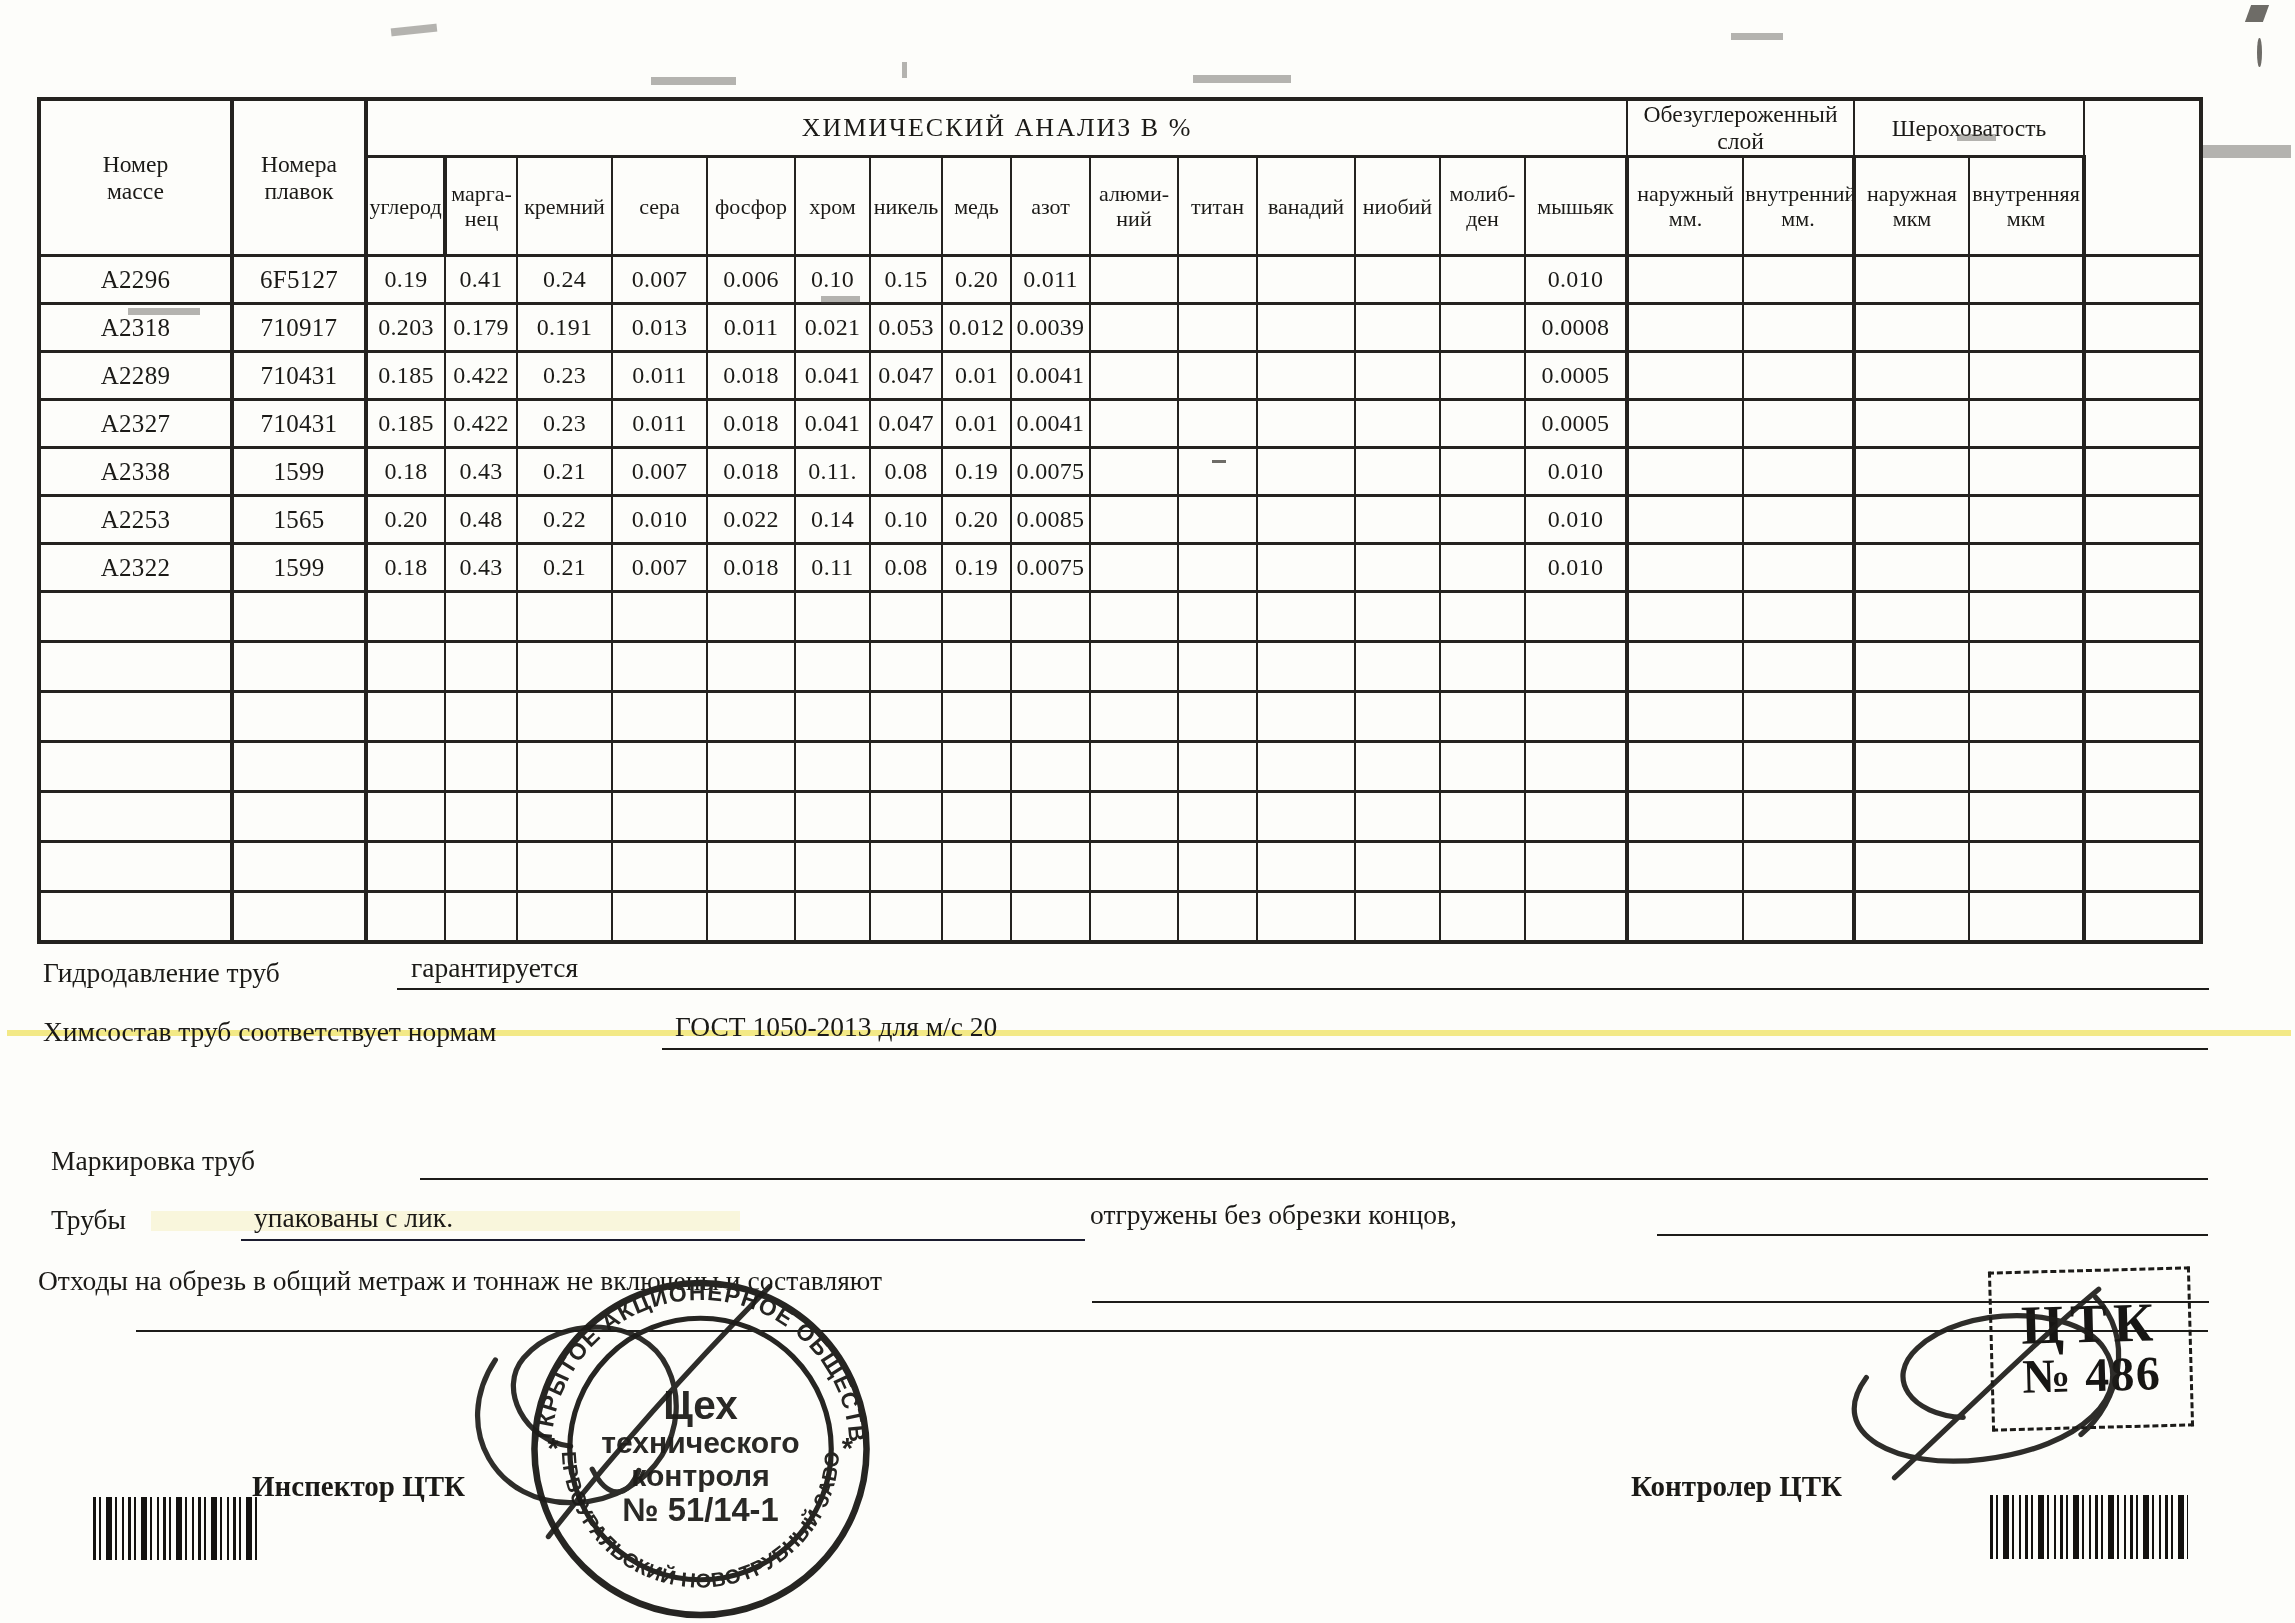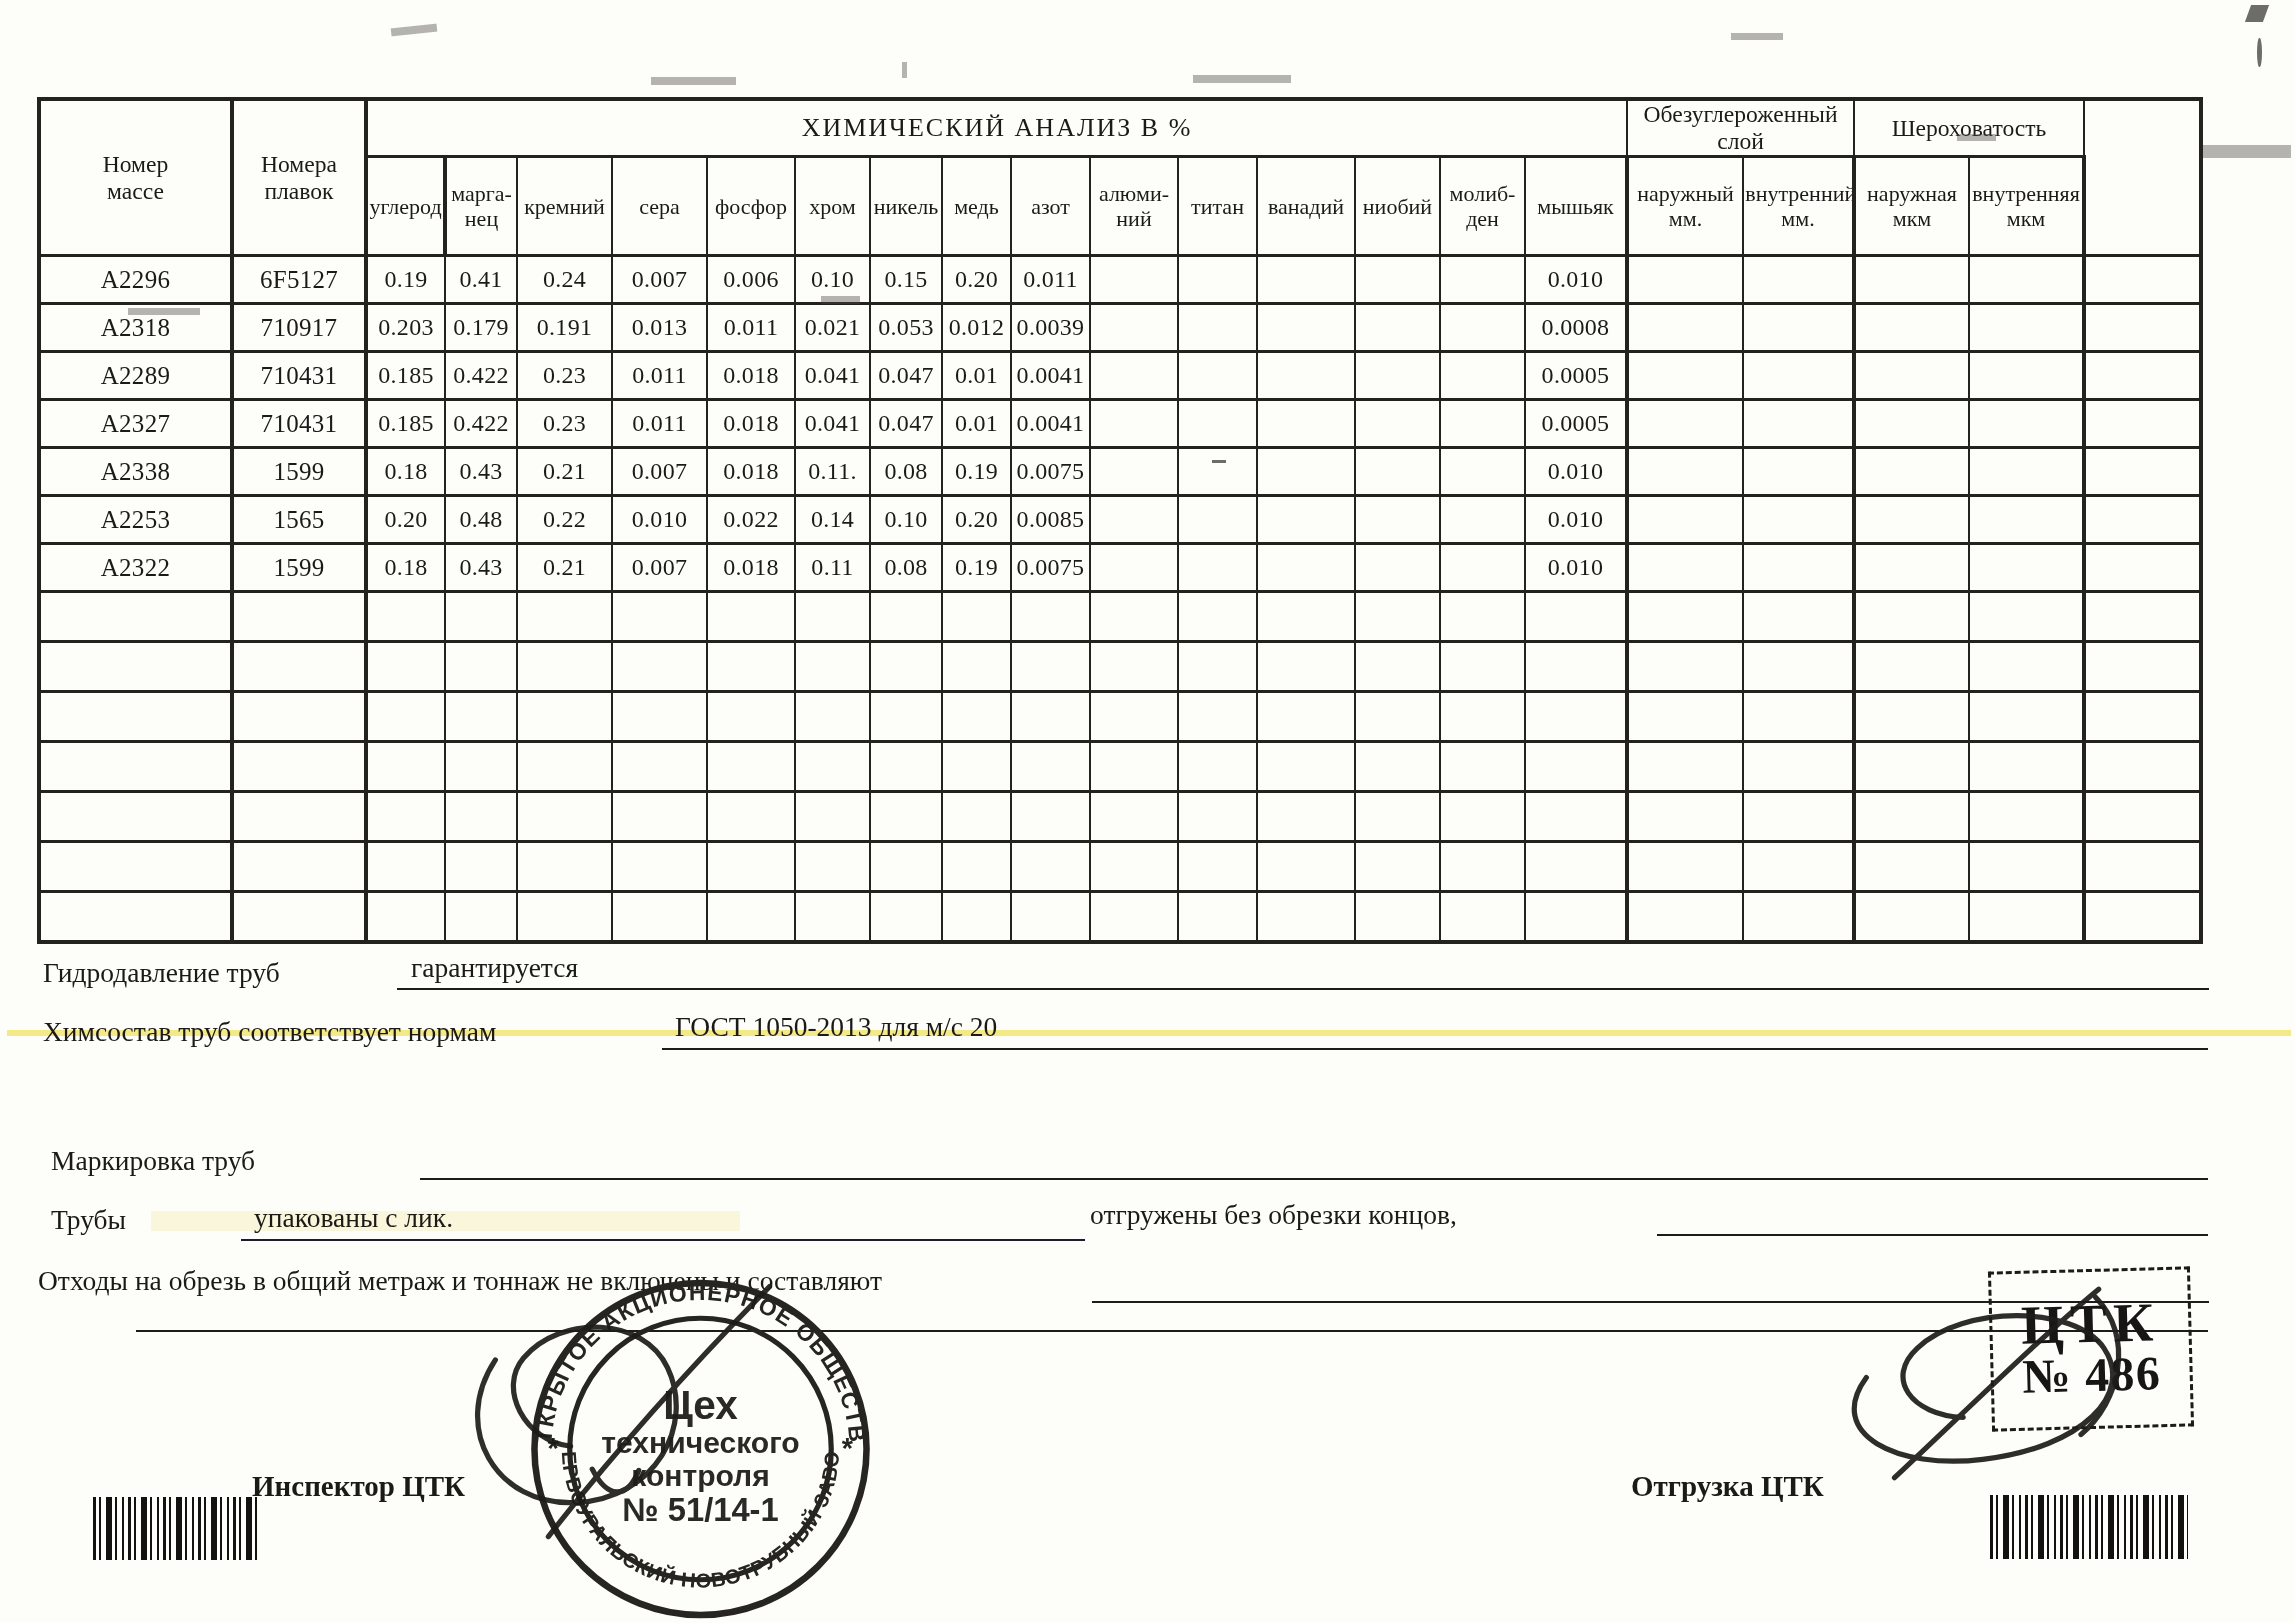--- a/index.html
+++ b/index.html
@@ -512,21 +512,21 @@
   <div class="val" style="left:1090px;top:1199px;">отгружены без обрезки концов,</div>
   <div class="rule" style="left:1657px;top:1234px;width:551px;"></div>
 
   <div class="lbl" style="left:38px;top:1265px;">Отходы на обрезь в общий метраж и тоннаж не включены и составляют</div>
   <div class="rule" style="left:1092px;top:1301px;width:1117px;"></div>
 
   <div class="rule" style="left:136px;top:1330px;width:2072px;"></div>
 
 
   <div class="sig-name" style="left:216px;top:1470px;margin-left:36px;">Инспектор ЦТК</div>
-  <div class="sig-name" style="left:1631px;top:1470px;">Отгрузка ЦТК</div>
+  <div class="sig-name" style="left:1631px;top:1470px;">Контролер ЦТК</div>
 
   <div class="round-stamp">
     <svg width="353" height="348" viewBox="0 0 540 532">
       <circle cx="270" cy="266" r="254" fill="none" stroke="#262522" stroke-width="10"></circle>
       <circle cx="270" cy="266" r="200" fill="none" stroke="#262522" stroke-width="8"></circle>
       <defs>
         <path id="arcTop" d="M 42 266 A 228 228 0 1 1 498 266" fill="none"></path>
         <path id="arcBottom" d="M 58 266 A 212 212 0 0 0 482 266" fill="none"></path>
       </defs>
       <text font-family="Liberation Sans, DejaVu Sans, sans-serif" font-size="35" font-weight="bold" fill="#262522" letter-spacing="2">

